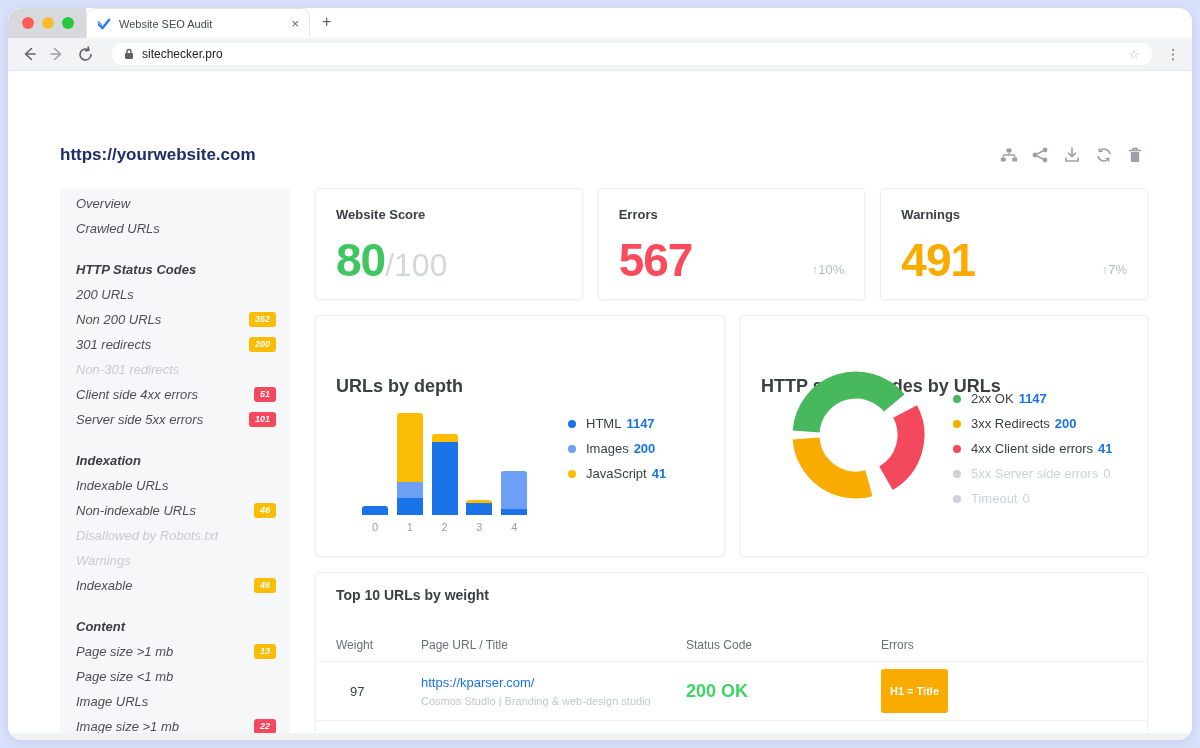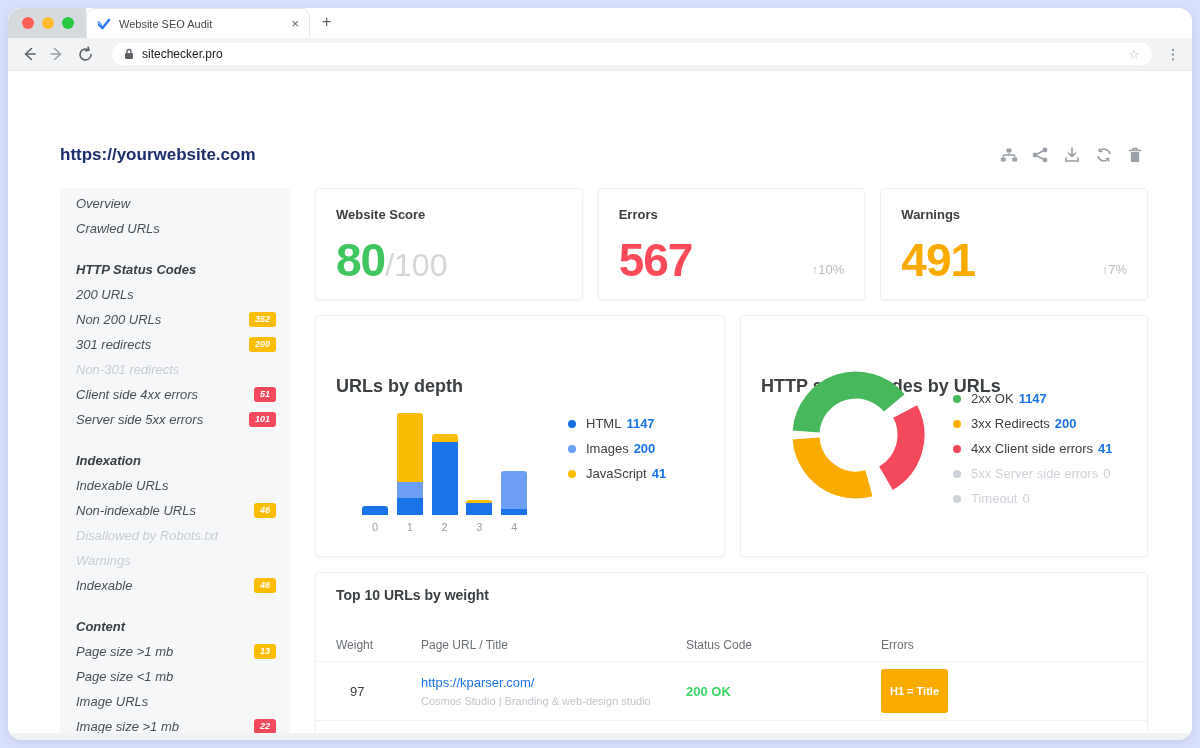--- a/index.html
+++ b/index.html
@@ -70,21 +70,21 @@
   .donut-wrap{position:absolute;left:45px;top:49px;width:140px;height:140px;}
   
   .table-card{margin-top:15px;height:221px;position:relative;padding:14px 0 0 0;}
   .table-title{font-size:14px;font-weight:bold;color:#3c4043;padding-left:20px;}
   .t-grid{display:grid;grid-template-columns:85px 265px 195px 1fr;padding-left:20px;align-items:center;}
   .t-head{margin-top:26px;height:32px;font-size:12px;color:#6b7075;}
   .t-row{height:58px;border-top:1px solid #f0f1f3;}
   .t-weight{font-size:13px;color:#3c4043;padding-left:14px;}
   .t-url{font-size:13px;color:#1a73e8;text-decoration:none;display:block;}
   .t-sub{font-size:11px;color:#c3c7cc;margin-top:5px;}
-  .t-status{font-size:13px;font-weight:bold;color:#3bd465;}
+  .t-status{font-size:18px;font-weight:bold;color:#3bd465;}
   .h1badge{display:inline-block;background:#f9ab00;color:#fff;font-size:11px;font-weight:bold;padding:16px 9px;border-radius:3px;}
   svg{display:block;}
 </style>
 </head>
 <body>
 
 <div class="window">
 
   <div class="tabstrip">
     <div class="lights">

